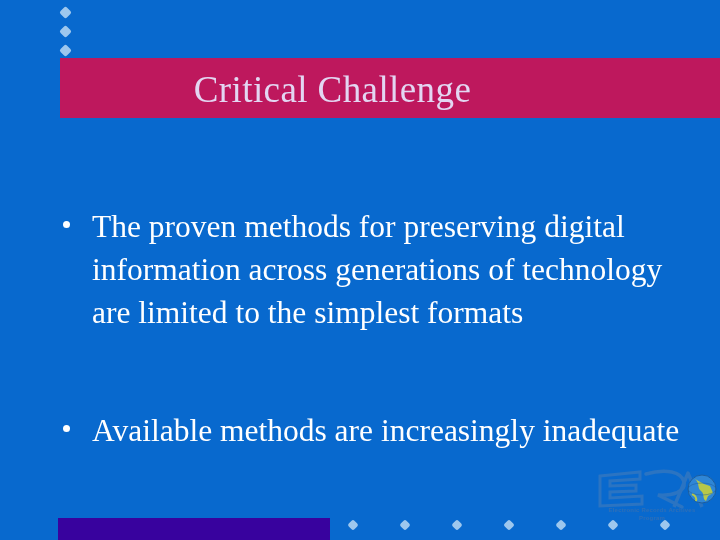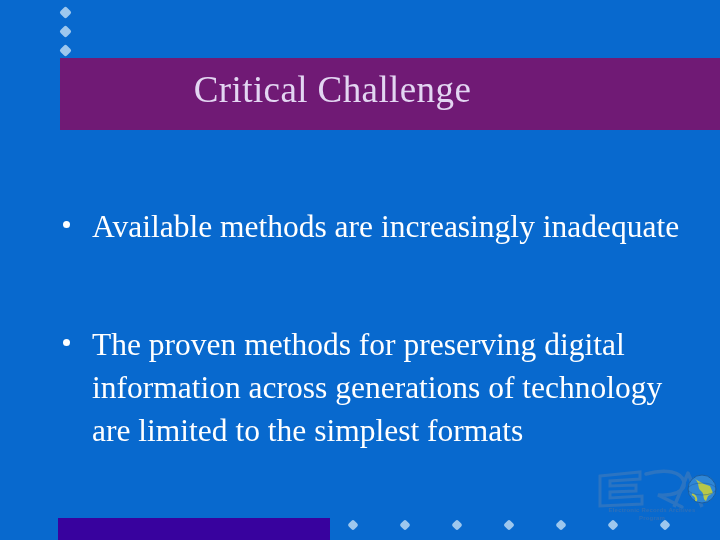--- a/index.html
+++ b/index.html
@@ -31,22 +31,22 @@
     border-radius: 2px;
   }
   .dot.small { width: 8px; height: 8px; }
 
   
   .title-banner {
     position: absolute;
     left: 60px;
     top: 58px;
     width: 660px;
-    height: 72px;
-    background: #701a75;
+    height: 60px;
+    background: #be185d;
   }
   .title-text {
     position: absolute;
     left: 0;
     top: 0;
     width: 545px;
     height: 64px;
     line-height: 64px;
     text-align: center;
     font-size: 37px;
@@ -134,26 +134,26 @@
   <div class="dot" style="left:61px; top:46px;"></div>
 
   <div class="title-banner">
     <div class="title-text">Critical Challenge</div>
   </div>
 
   <div class="body-area">
 
     <div class="bullet-row">
       <span class="bullet-mark"></span>
-      <span class="bullet-text">Available methods are increasingly inadequate</span>
+      <span class="bullet-text">The proven methods for preserving digital information across generations of technology are limited to the simplest formats</span>
     </div>
 
     <div class="bullet-row">
       <span class="bullet-mark"></span>
-      <span class="bullet-text">The proven methods for preserving digital information across generations of technology are limited to the simplest formats</span>
+      <span class="bullet-text">Available methods are increasingly inadequate</span>
     </div>
 
   </div>
 
   <div class="bottom-bar"></div>
 
   <div class="dot small" style="left:349px; top:521px;"></div>
   <div class="dot small" style="left:401px; top:521px;"></div>
   <div class="dot small" style="left:453px; top:521px;"></div>
   <div class="dot small" style="left:505px; top:521px;"></div>

